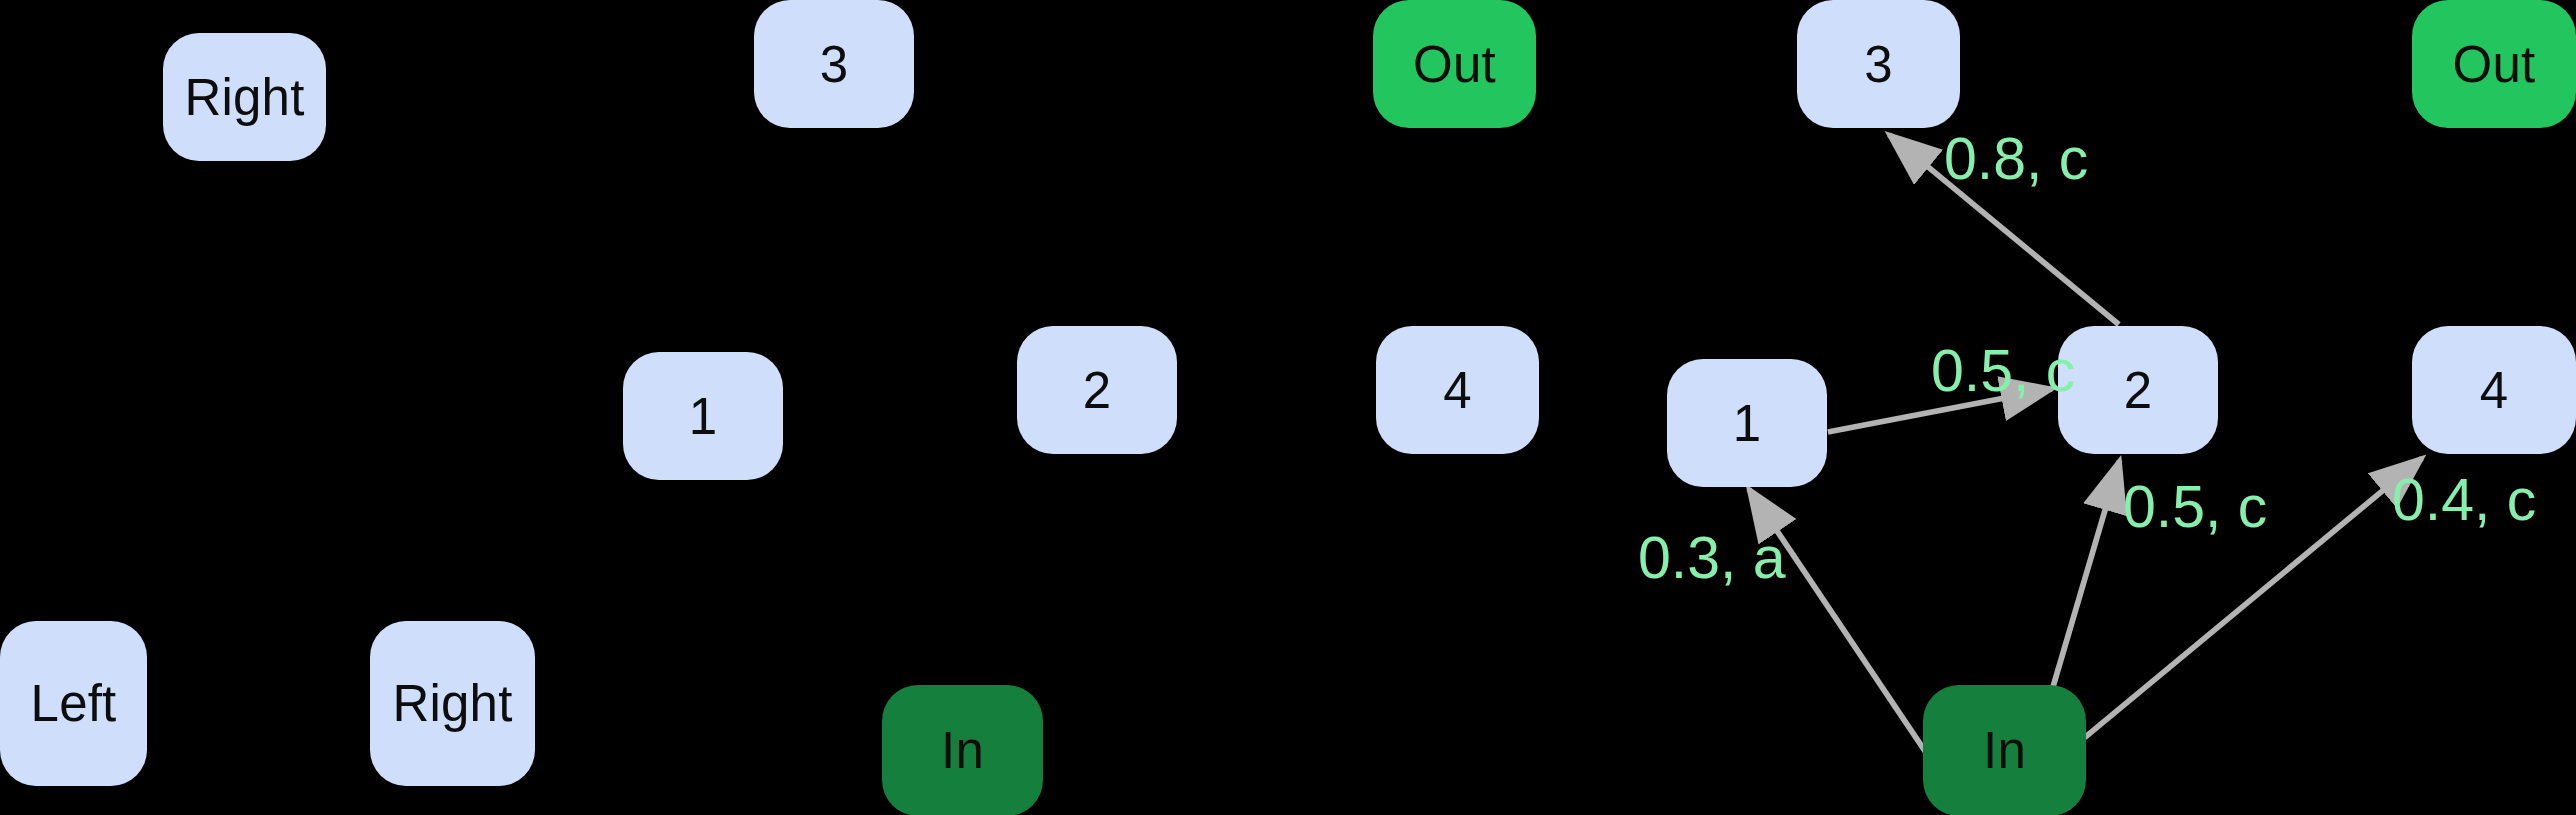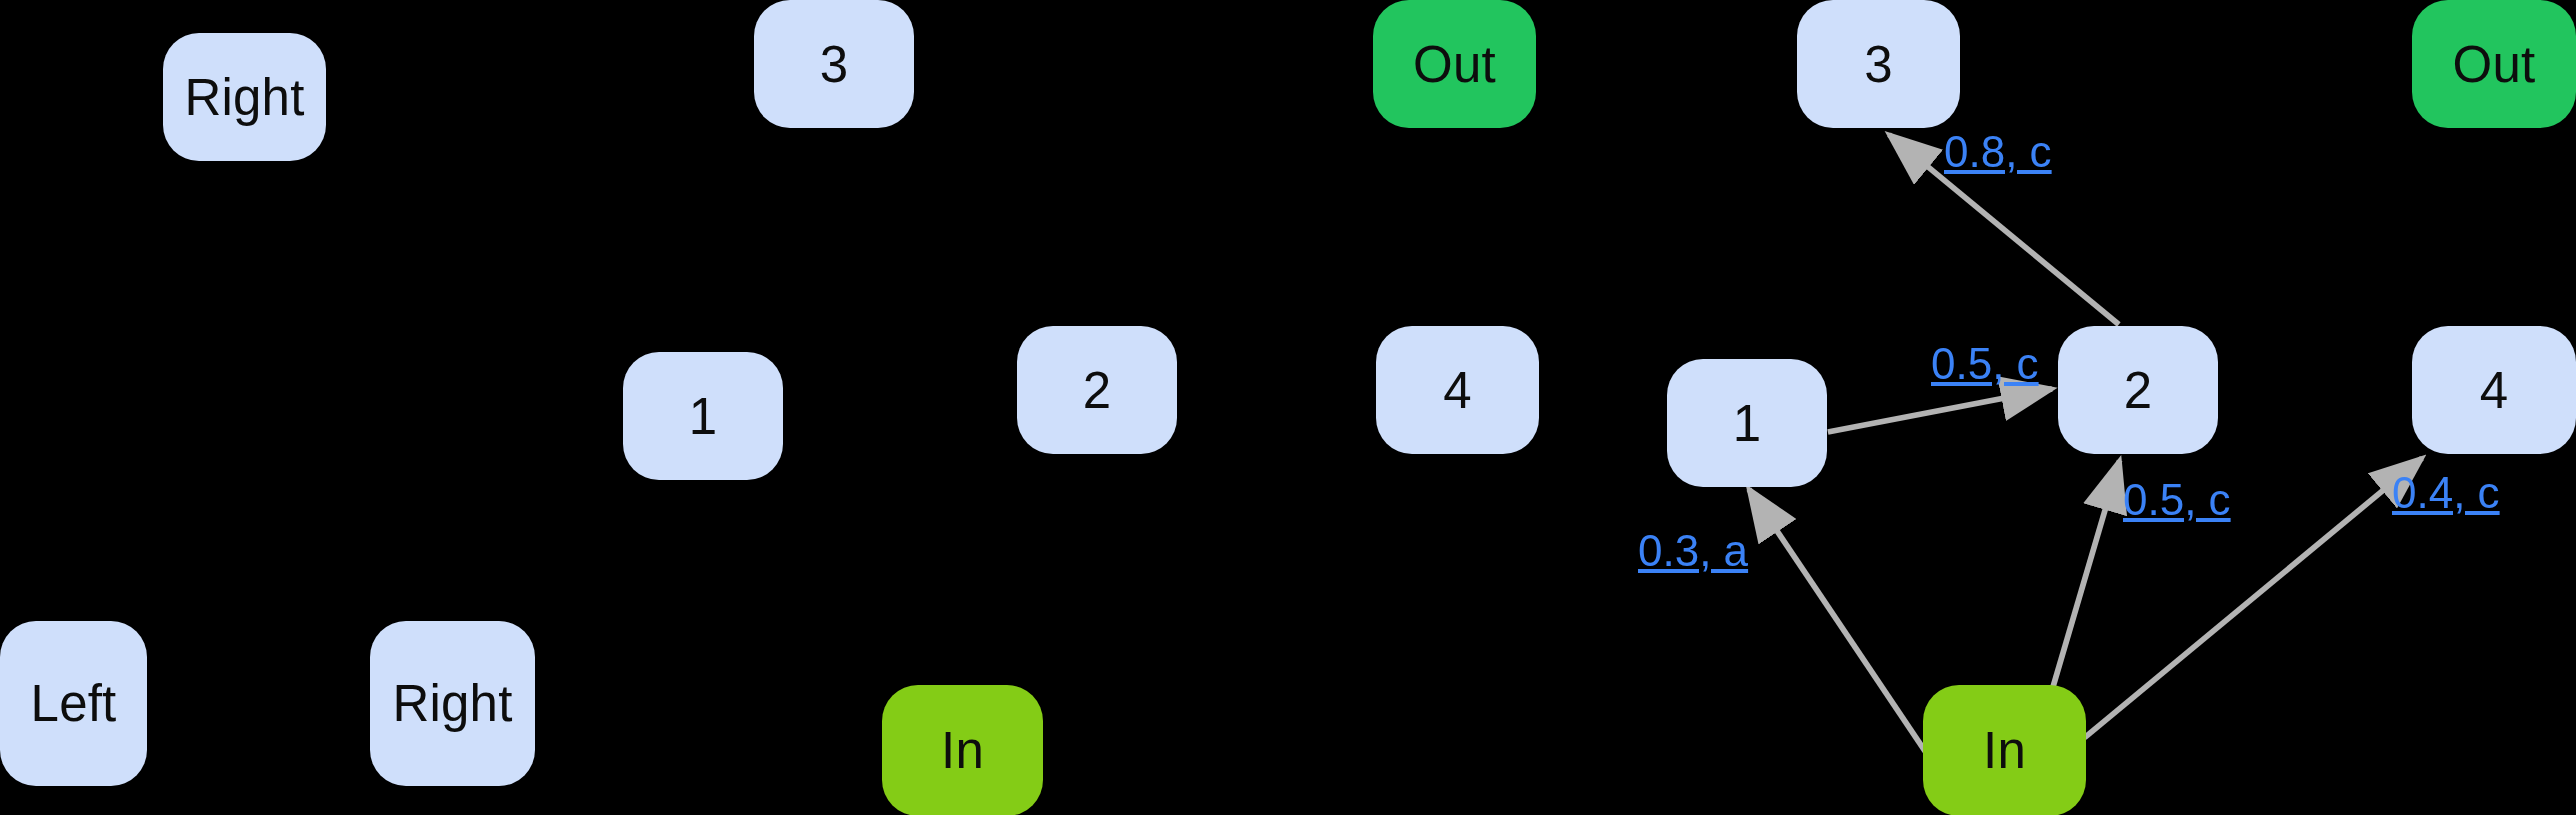--- a/index.html
+++ b/index.html
@@ -34,31 +34,30 @@
     border-radius: 36px;
     color: #0d0d0d;
     font-size: 51px;
     font-family: "Liberation Sans", sans-serif;
     line-height: 1;
     letter-spacing: 0.2px;
     user-select: none;
   }
   .node-blue   { background: #cfdffb; }
   .node-green  { background: #22c55e; }
-  .node-yellow { background: #84cc16; }
+  .node-yellow { background: #15803d; }
 
   .edge-label {
     position: absolute;
-    color: #3b82f6;
-    font-size: 44px;
+    color: #86efac;
+    font-size: 59px;
     font-family: "Liberation Sans", sans-serif;
     line-height: 1;
     white-space: nowrap;
     user-select: none;
-    text-decoration: underline;
   }
 </style>
 </head>
 <body>
 
 <div id="canvas">
   <svg id="edge-layer" viewBox="0 0 3161 1001" xmlns="http://www.w3.org/2000/svg">
     <defs>
       <marker id="arrowhead" markerWidth="10" markerHeight="8" refX="9" refY="4" orient="auto" markerUnits="strokeWidth">
         <path d="M0,0 L10,4 L0,8 Z" fill="#b3b3b3"></path>

